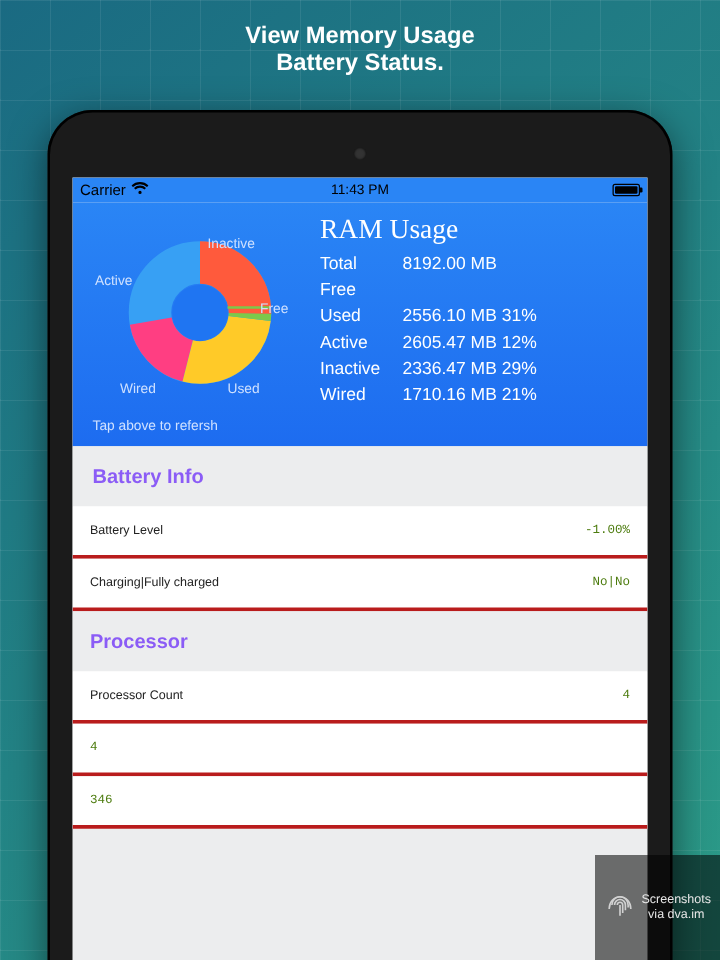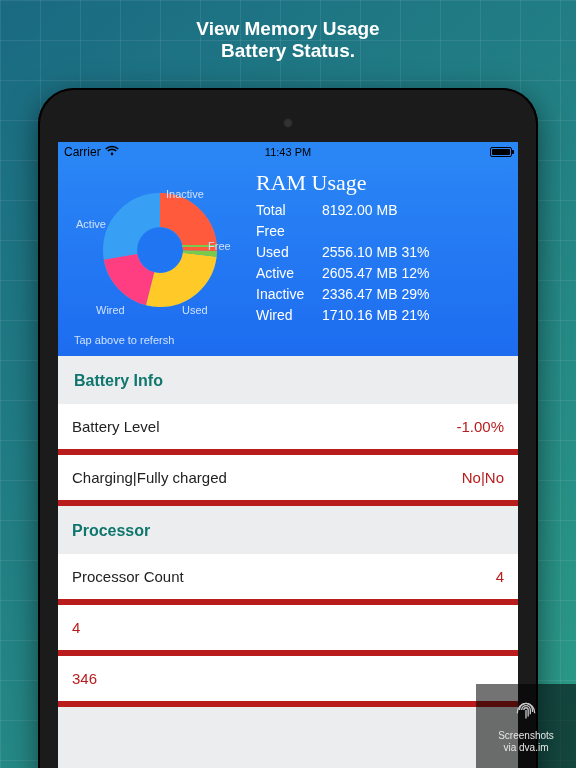--- a/index.html
+++ b/index.html
@@ -58,36 +58,36 @@
   .chart-wrap { width: 180px; padding: 6px 0 0 0; position: relative; }
   .chart-hint { color: #cfe1ff; font-size: 11px; padding: 6px 0 0 6px; }
   .donut-labels text { font-size: 11px; fill: #cfe1ff; }
   .ram-stats { flex: 1 1 auto; padding-top: 2px; }
   .ram-title { font-size: 22px; font-weight: 500; margin-bottom: 4px; font-family: Georgia, serif;}
   .ram-row { display: flex; font-size: 14px; font-weight: 500; line-height: 1.5; font-family: Georgia, serif;}
   .ram-row .k { width: 66px; }
   .ram-row .v { flex: 1; }
 
   .section-hdr {
-    background: #ecedee; color: #0f766e; font-weight: 700; font-size: 16px;
+    background: #ecedee; color: #8b5cf6; font-weight: 700; font-size: 16px;
     padding: 16px 16px 14px 16px;
   }
   .section-hdr.proc { padding-left: 14px; }
   .row {
-    background: #fff; border-bottom: 6px solid #b91c1c; padding: 14px 14px;
+    background: #fff; border-bottom: 3px solid #b91c1c; padding: 14px 14px;
     display: flex; justify-content: space-between; 
-    font-size: 15px; color: #222;
+    font-size: 10px; color: #222;
   }
   .row .label { }
-  .row .value { color: #b91c1c; }
+  .row .value { color: #4d7c0f; font-family: Liberation Mono, monospace; }
 
   .watermark {
     position: absolute; right: 0; bottom: 0; width: 100px; height: 84px;
     background: rgba(0,0,0,0.55); color: #e6e6e6; font-size: 10px;
-    display: flex; flex-direction: column; align-items: center; justify-content: center;
+    display: flex; flex-direction: row; align-items: center; justify-content: center;
     gap: 4px; padding: 6px;
   }
   .watermark svg { opacity: .9; }
   .watermark .txt { text-align: center; line-height: 1.2; }
 </style>
 </head>
 <body>
 
 <div class="grid-overlay"></div>
 

